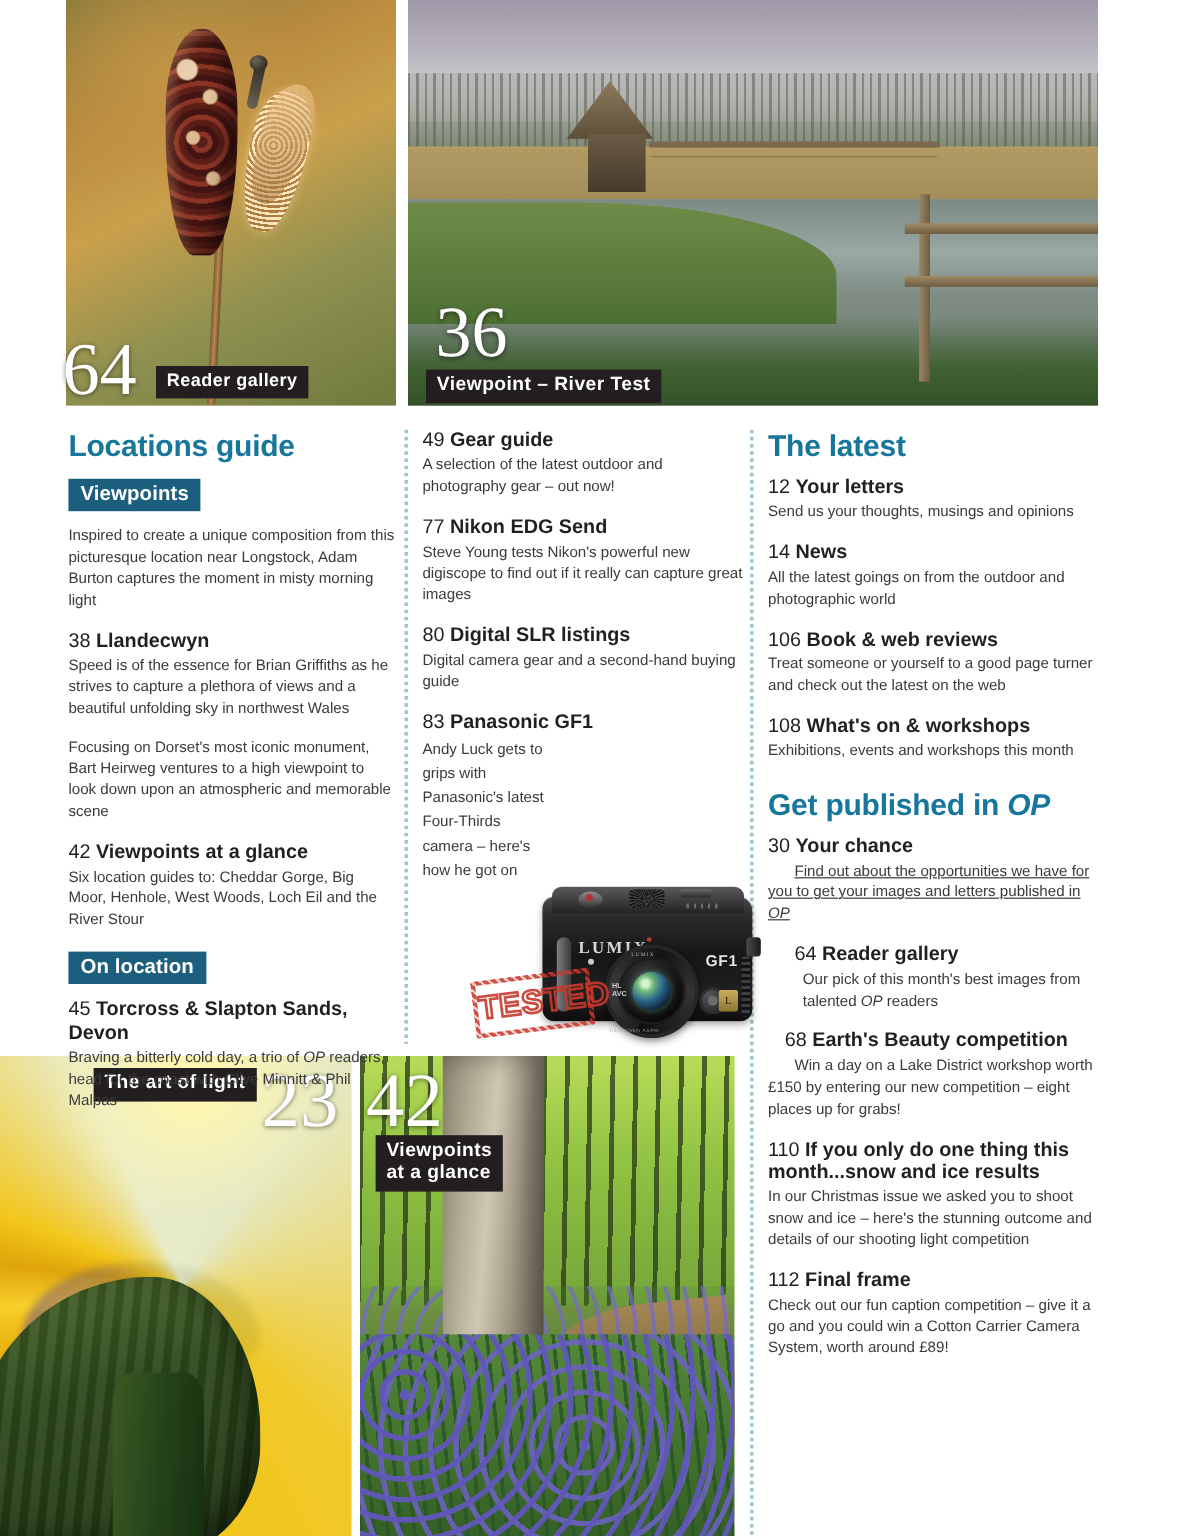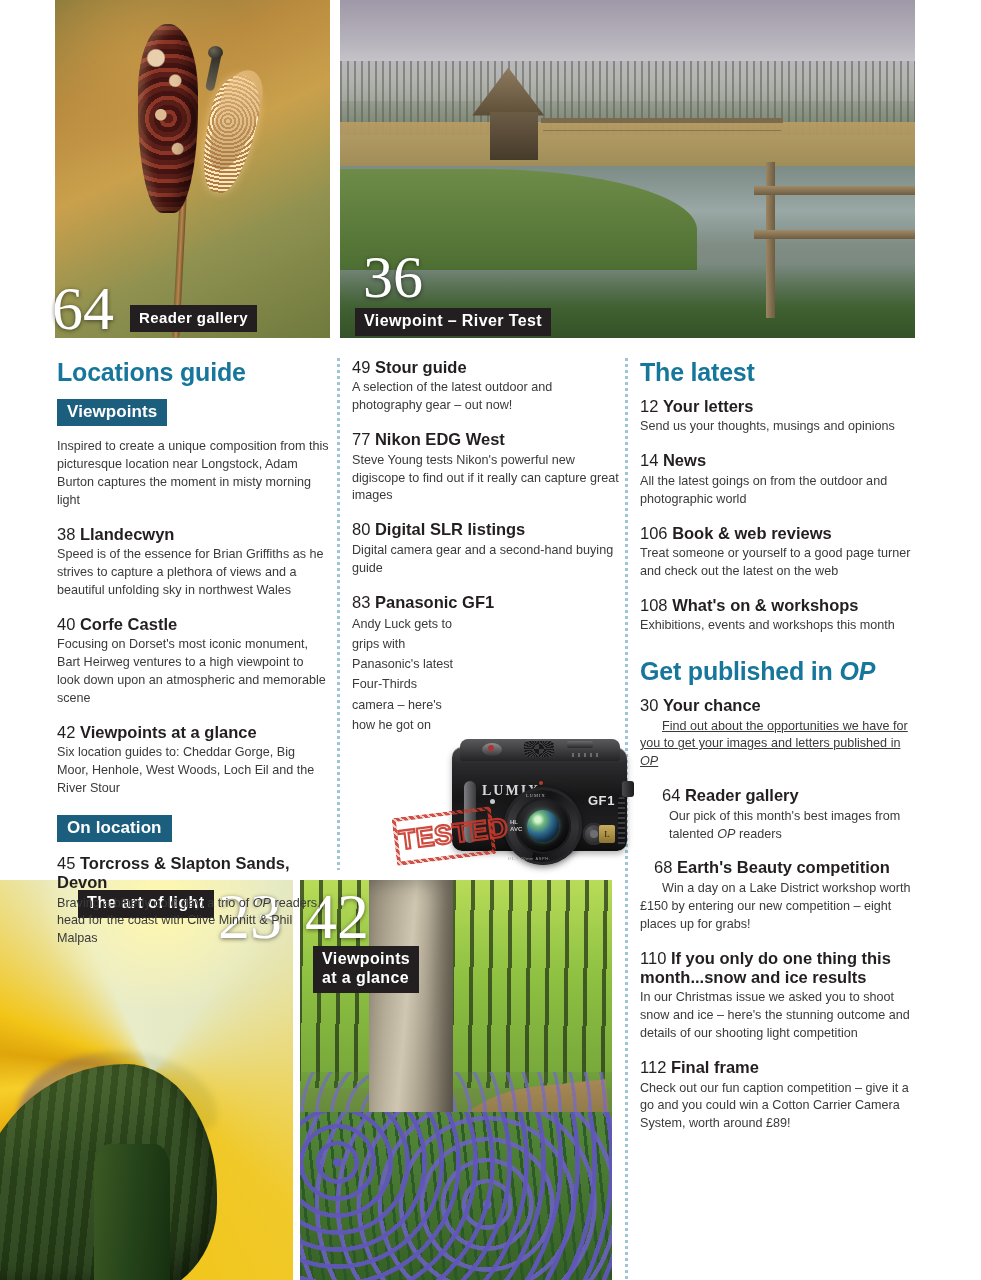--- a/index.html
+++ b/index.html
@@ -395,47 +395,46 @@
   <div class="entry">
     <p class="dsc">Inspired to create a unique composition from this picturesque location near Longstock, Adam Burton captures the moment in misty morning light</p>
   </div>
 
   <div class="entry">
     <p class="ttl"><span class="pg">38</span> <span class="nm">Llandecwyn</span></p>
     <p class="dsc">Speed is of the essence for Brian Griffiths as he strives to capture a plethora of views and a beautiful unfolding sky in northwest Wales</p>
   </div>
 
   <div class="entry">
-    <p class="ttl"><span class="pg">40</span> <span class="nm">Corfe Castle</span></p>
     <p class="dsc">Focusing on Dorset's most iconic monument, Bart Heirweg ventures to a high viewpoint to look down upon an atmospheric and memorable scene</p>
   </div>
 
   <div class="entry">
     <p class="ttl"><span class="pg">42</span> <span class="nm">Viewpoints at a glance</span></p>
     <p class="dsc">Six location guides to: Cheddar Gorge, Big Moor, Henhole, West Woods, Loch Eil and the River Stour</p>
   </div>
 
   <div class="badge">On location</div>
 
   <div class="entry">
     <p class="ttl"><span class="pg">45</span> <span class="nm">Torcross &amp; Slapton Sands, Devon</span></p>
     <p class="dsc"><span>Braving a bitterly cold day, a trio of </span><span class="it">OP</span><span> readers, head for the coast with Clive Minnitt &amp; Phil Malpas</span></p>
   </div>
 </div>
 
 <div class="col" id="col-mid">
 
 
   <div class="entry">
-    <p class="ttl"><span class="pg">49</span> <span class="nm">Stour guide</span></p>
+    <p class="ttl"><span class="pg">49</span> <span class="nm">Gear guide</span></p>
     <p class="dsc">A selection of the latest outdoor and photography gear – out now!</p>
   </div>
 
   <div class="entry">
-    <p class="ttl"><span class="pg">77</span> <span class="nm">Nikon EDG West</span></p>
+    <p class="ttl"><span class="pg">77</span> <span class="nm">Nikon EDG Send</span></p>
     <p class="dsc">Steve Young tests Nikon's powerful new digiscope to find out if it really can capture great images</p>
   </div>
 
   <div class="entry">
     <p class="ttl"><span class="pg">80</span> <span class="nm">Digital SLR listings</span></p>
     <p class="dsc">Digital camera gear and a second-hand buying guide</p>
   </div>
 
   <div class="entry" id="entry-gf1">
     <p class="ttl"><span class="pg">83</span> <span class="nm">Panasonic GF1</span></p>

